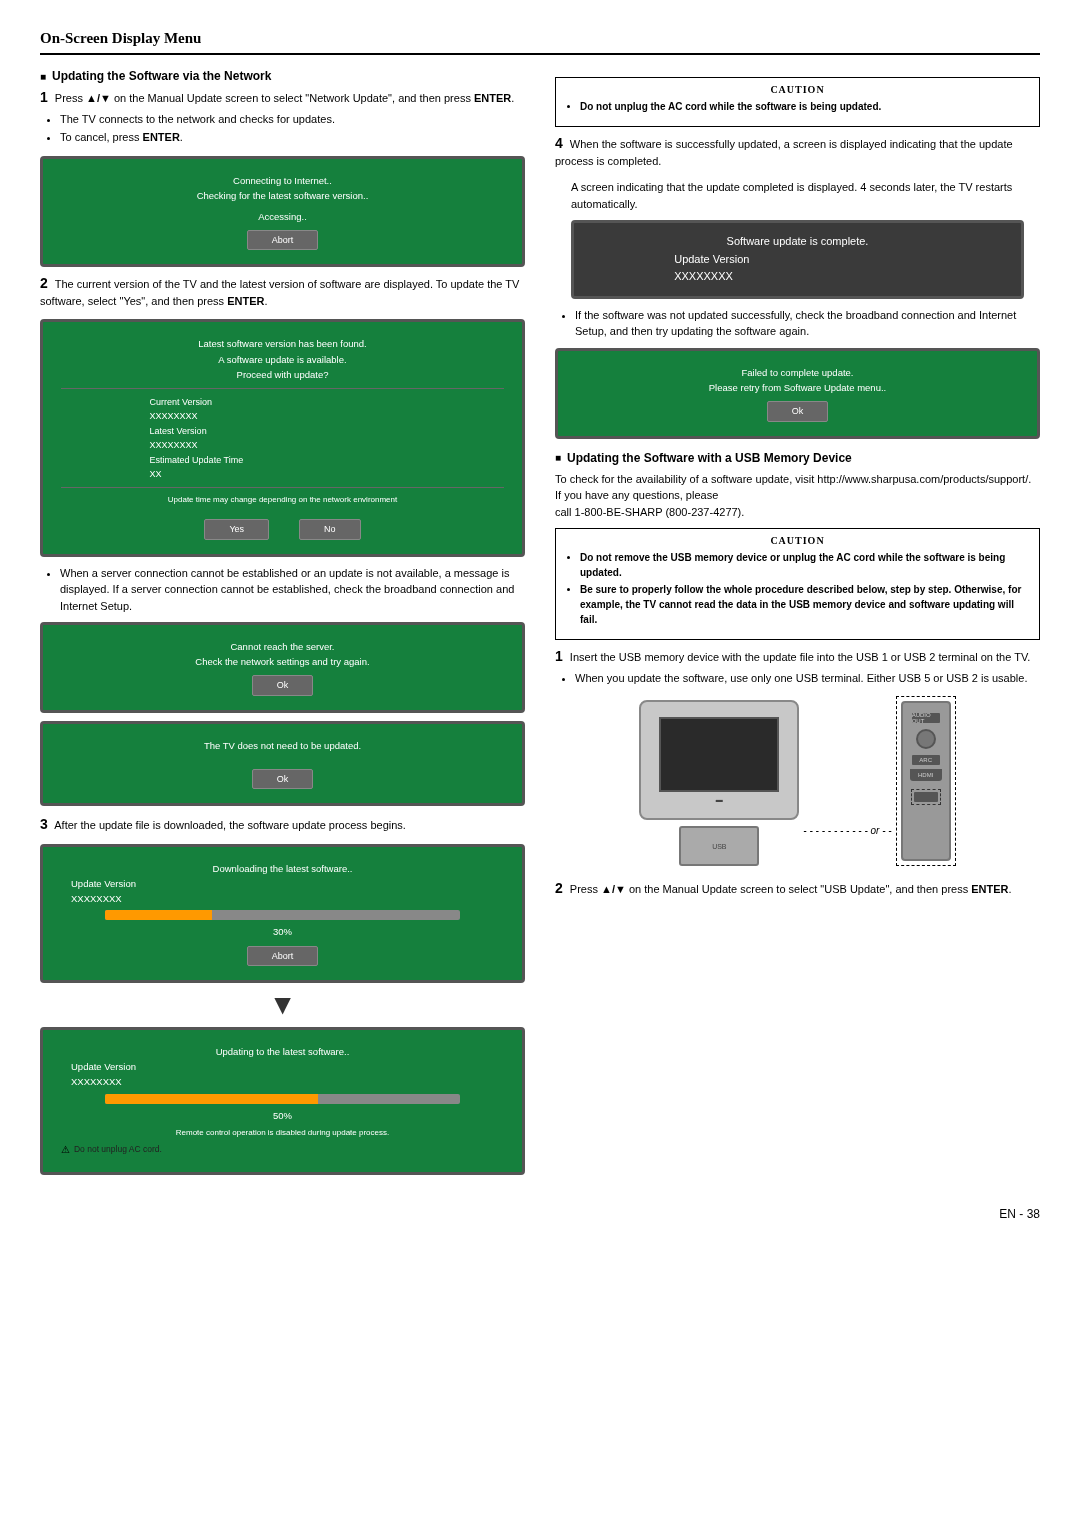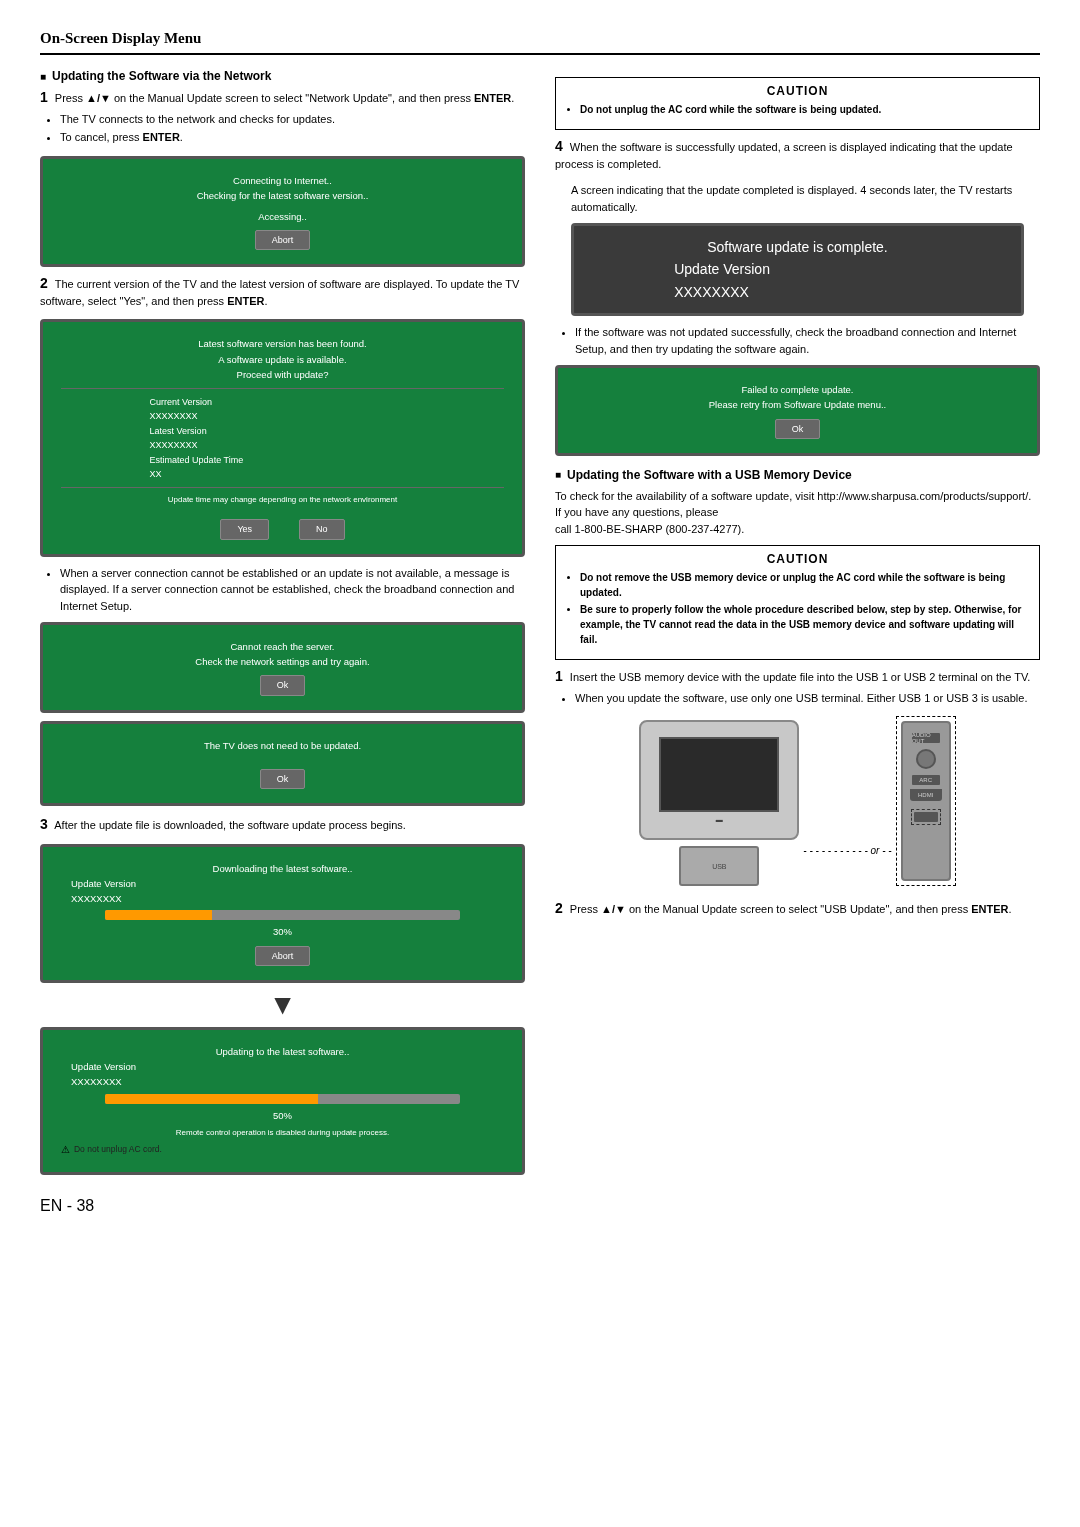--- a/index.html
+++ b/index.html
@@ -88,21 +88,21 @@
       text-align: center;
       color: #fff;
       font-size: 9.5px;
       line-height: 1.6;
     }
     .tv-screen .screen-btn {
       display: inline-block;
       background: #666;
       border: 1px solid #888;
       border-radius: 2px;
-      padding: 2px 16px;
+      padding: 2px 24px;
       font-size: 9px;
       margin-top: 6px;
       cursor: default;
     }
     .tv-screen .screen-btn-row {
       display: flex;
       justify-content: center;
       gap: 30px;
       margin-top: 6px;
     }
@@ -135,26 +135,27 @@
       width: 60%;
     }
 
     
     .caution-box {
       border: 1.5px solid #000;
       padding: 6px 10px;
       margin: 8px 0;
     }
     .caution-title {
-      font-size: 12px;
+      font-size: 10px;
       font-weight: bold;
       text-align: center;
       letter-spacing: 1px;
       margin-bottom: 4px;
       text-transform: uppercase;
+      font-family: Liberation Serif, serif;
     }
     .caution-box .bullet-list {
       margin-left: 14px;
     }
     .caution-box .bullet-list li {
       font-size: 10px;
     }
 
     
     .down-arrow {
@@ -228,22 +229,23 @@
       align-items: center;
       justify-content: center;
     }
     .dashed-border-box {
       border: 1.5px dashed #000;
       padding: 4px;
       display: inline-block;
     }
 
     .page-number {
-      font-size: 16px;
-      margin-top: 14px;
+      text-align: right;
+      font-size: 12px;
+      margin-top: 24px;
     }
 
     
     .warning-small {
       font-size: 8.5px;
       display: flex;
       align-items: center;
       gap: 4px;
       margin-top: 2px;
       color: #222;
@@ -255,21 +257,21 @@
 
     
     .software-complete-screen {
       background: #3a3a3a;
       border: 3px solid #555;
       border-radius: 4px;
       padding: 10px 18px;
       margin: 8px 16px;
       text-align: center;
       color: #fff;
-      font-size: 14px;
+      font-size: 11px;
       line-height: 1.6;
     }
     
     .sub-para {
       margin-left: 16px;
       font-size: 11px;
       line-height: 1.5;
       margin-bottom: 6px;
     }
   </style>
@@ -434,21 +436,21 @@
         <ul class="bullet-list">
           <li><b>Do not remove the USB memory device or unplug the AC cord while the software is being updated.</b></li>
           <li><b>Be sure to properly follow the whole procedure described below, step by step. Otherwise, for example, the TV cannot read the data in the USB memory device and software updating will fail.</b></li>
         </ul>
       </div>
 
       <div class="step-block">
         <span class="step-number">1</span>
         <span class="step-text">Insert the USB memory device with the update file into the USB 1 or USB 2 terminal on the TV.</span>
         <ul class="bullet-list">
-          <li>When you update the software, use only one USB terminal. Either USB 1 or USB 3 is usable.</li>
+          <li>When you update the software, use only one USB terminal. Either USB 5 or USB 2 is usable.</li>
         </ul>
       </div>
 
       <div class="usb-illustration">
         <div class="usb-img-placeholder">
 
           <div style="display:flex; flex-direction:column; align-items:center; position:relative;">
             <div class="tv-diagram">
               <div class="tv-diagram-screen"></div>
               <div style="font-size:7px; color:#444;">▬</div>

